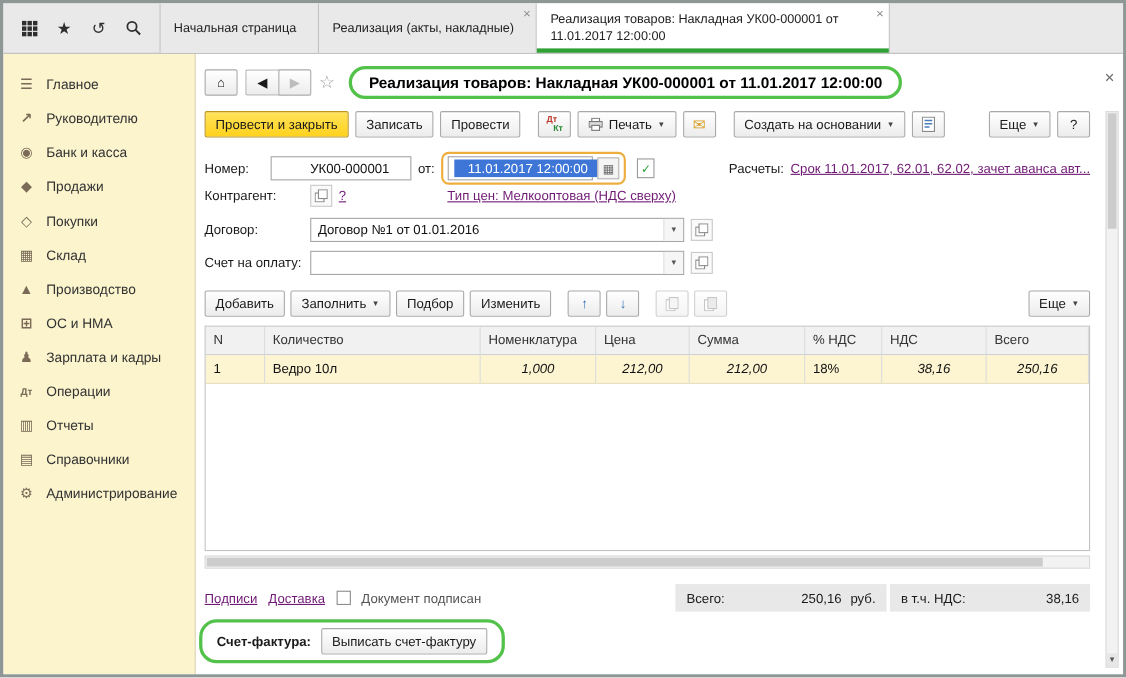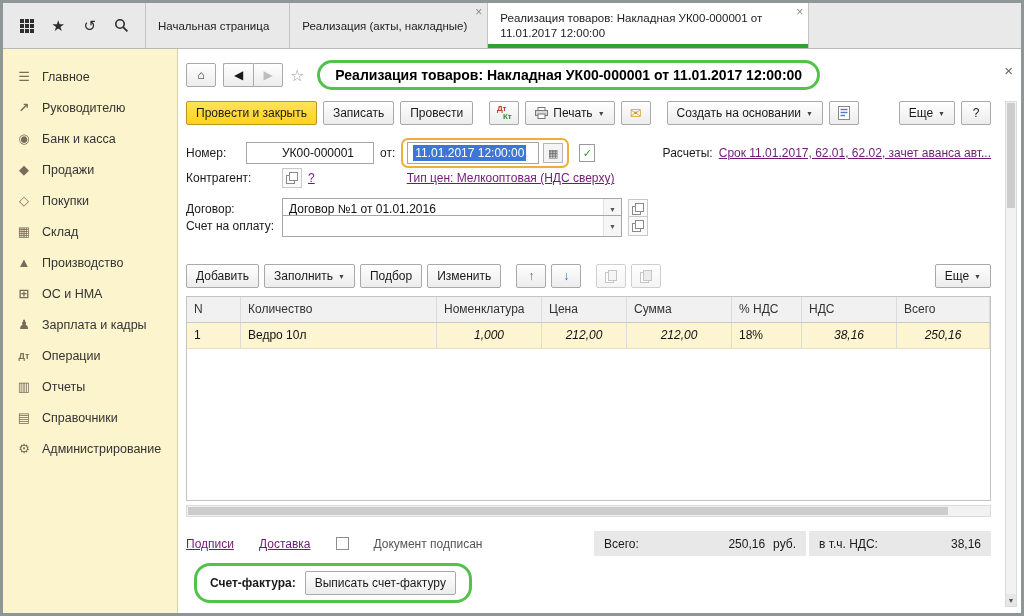--- a/index.html
+++ b/index.html
@@ -57,57 +57,57 @@
   .dtkt { display:flex; flex-direction:column; line-height:1; }
   .dtkt .dt { color:#c03a2b; font-size:8px; font-weight:bold; text-align:left; }
   .dtkt .kt { color:#2e8b3a; font-size:8px; font-weight:bold; margin-left:6px; }
   .env { color:#d89c22; font-size:14px; }
   .push-right { margin-left:auto; }
 
   .row-number { top:89px; left:8px; right:30px; gap:6px; }
   .lab-num { width:54px; }
   .inp-number { width:128px;padding-left:35px; }
   .inp-date { width:132px; }
-  .sel { background:#3e76d8; color:#fff; padding:1px 2px; white-space:nowrap; }
+  .sel { background:#3e76d8; color:#fff; padding:1px 12px; white-space:nowrap; }
   .calbtn { width:20px; height:20px; display:flex; align-items:center; justify-content:center; border:1px solid #b5b5b5; background:#f4f4f4; font-size:11px; color:#666; cursor:pointer; }
   .checkdoc { width:16px; height:18px; border:1px solid #9a9a9a; background:#fff; display:flex; align-items:center; justify-content:center; color:#2e9e3a; font-size:11px; font-weight:bold; margin-left:4px; }
 
   .row-party { top:119px; left:8px; right:30px; gap:6px; }
   .row-contract { top:149px; left:8px; right:30px; gap:6px; }
-  .row-account { top:166px; left:8px; right:30px; gap:6px; }
+  .row-account { top:179px; left:8px; right:30px; gap:6px; }
   .lab-field { width:90px; }
   .openbtn { width:20px; height:20px; display:flex; align-items:center; justify-content:center; border:1px solid #c9c9c9; background:#fafafa; cursor:pointer; }
 
   .row-items-toolbar { top:215px; left:8px; right:30px; gap:5px; }
   .arrbtn { color:#2e6db4; font-weight:bold; font-size:12px; }
   .disbtn { opacity:.55; }
 
   .tbl { position:absolute; top:247px; left:8px; right:30px; height:205px; border:1px solid #c3c3c3; background:#fff; font-size:12px; overflow:hidden; }
   .tr { display:grid; grid-template-columns:54px 196px 105px 85px 105px 70px 95px minmax(0,1fr); }
   .tr > div { padding:5px 7px; border-right:1px solid #dcdcdc; white-space:nowrap; overflow:hidden; }
   .thead { background:#f1f1f1; border-bottom:1px solid #c9c9c9; color:#333; height:26px; }
   .trow { background:#fdf5d2; border-bottom:1px solid #e7dfc0; height:26px; color:#111; }
   .num { text-align:center;font-style:italic; }
 
   .hscroll { position:absolute; left:8px; right:30px; top:456px; height:12px; background:#f2f2f2; border:1px solid #dadada; }
   .hthumb { position:absolute; left:1px; top:1px; bottom:1px; right:42px; background:#cccccc; }
   .vscroll { position:absolute; top:52px; bottom:6px; right:4px; width:12px; background:#f2f2f2; border:1px solid #dadada; }
   .vthumb { position:absolute; top:1px; left:1px; right:1px; height:105px; background:#cccccc; }
   .varrow { position:absolute; bottom:0; left:0; right:0; height:12px; display:flex; align-items:center; justify-content:center; font-size:7px; color:#555; background:#e6e6e6; }
 
-  .row-flinks { top:482px; left:8px; right:30px; gap:25px; }
+  .row-flinks { top:482px; left:8px; right:30px; gap:10px; }
   .chk { width:13px; height:13px; border:1px solid #8d8d8d; background:#fff; flex:0 0 13px; cursor:pointer; }
   .lab-signed { color:#555; }
   .totals { margin-left:auto; display:flex; gap:3px; height:25px; font-size:12px; }
   .tbox { background:#e8e8e8; display:flex; align-items:center; padding:0 10px; gap:8px; }
-  .tbox1 { width:212px; }
+  .tbox1 { width:192px; }
   .tbox2 { width:182px; }
   .tspacer { flex:1; }
 
-  .row-invoice { top:514px; left:16px; }
+  .row-invoice { top:514px; left:3px; }
   .invoice-box { display:flex; align-items:center; gap:9px; padding:5px 13px; }
   .lab-invoice { font-weight:bold; }
 
   svg { display:block; }
 </style>
 </head>
 <body>
 
 <div class="window">
 

